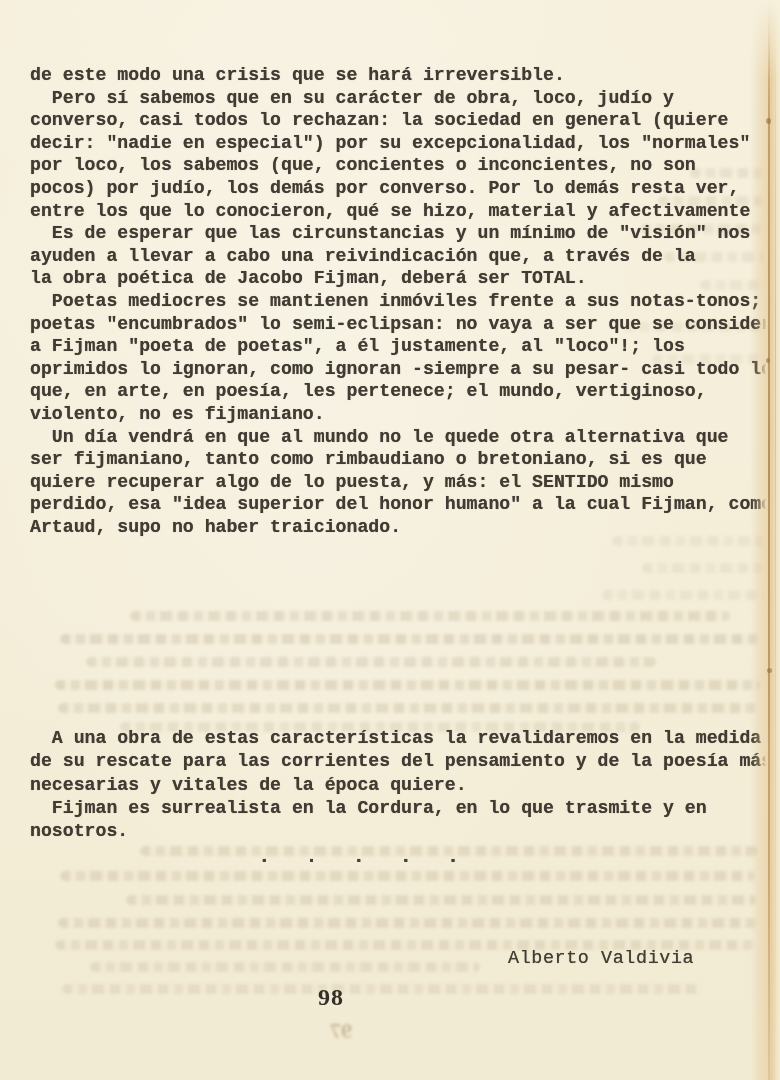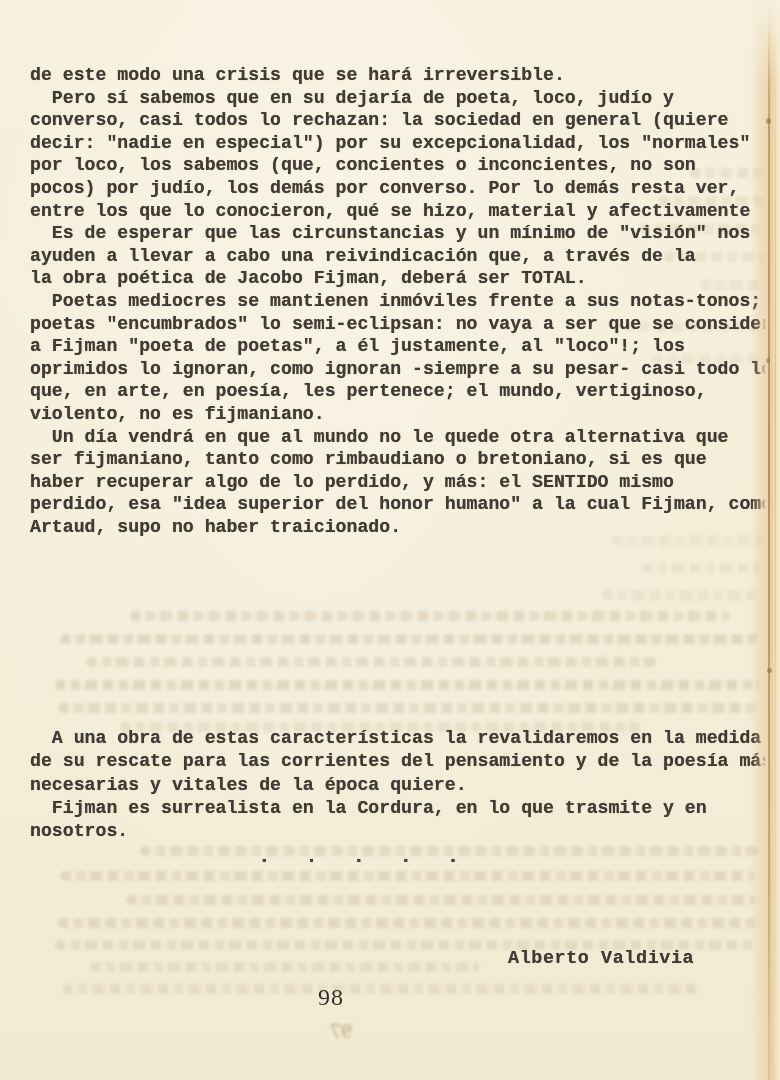--- a/index.html
+++ b/index.html
@@ -31,29 +31,29 @@
   
   .dots{
     position:absolute;left:258px;top:845px;
     font-size:21px;font-weight:700;color:#45403a;
     word-spacing:22px;letter-spacing:0;
     text-shadow:0 0 0.6px rgba(62,56,47,0.8);
   }
   
   .signature{
     position:absolute;left:508px;top:948px;
-    font-size:18.4px;font-weight:700;color:#423c34;
+    font-size:18.4px;font-weight:400;color:#423c34;
     letter-spacing:0.6px;
     text-shadow:0 0 0.7px rgba(62,56,47,0.75);
   }
   
   .pagenum{
     position:absolute;left:318px;top:984px;
     font-family:"Liberation Serif","DejaVu Serif",serif;
-    font-size:24px;font-weight:400;color:#332f29;
+    font-size:24px;font-weight:700;color:#332f29;
     letter-spacing:1px;
   }
   
   .ghostnum{
     position:absolute;left:330px;top:1018px;
     font-family:"Liberation Serif","DejaVu Serif",serif;
     font-size:22px;font-weight:700;color:rgba(166,143,106,0.55);
     transform:scaleX(-1);
     filter:blur(1.6px);
   }
@@ -109,38 +109,38 @@
   <div class="bl" style="left:140px;top:846px;width:618px;opacity:.38;"></div>
   <div class="bl" style="left:60px;top:871px;width:695px;opacity:.40;"></div>
   <div class="bl" style="left:126px;top:895px;width:630px;opacity:.38;"></div>
   <div class="bl" style="left:58px;top:918px;width:702px;opacity:.40;"></div>
   <div class="bl" style="left:55px;top:940px;width:700px;opacity:.36;"></div>
   <div class="bl" style="left:90px;top:962px;width:390px;opacity:.32;"></div>
   <div class="bl" style="left:62px;top:984px;width:640px;opacity:.30;"></div>
 
   <div class="textblock block-a">
       <div class="tline">de este modo una crisis que se hará irreversible.</div>
-      <div class="tline">  Pero sí sabemos que en su dejaría de poeta, loco, judío y</div>
+      <div class="tline">  Pero sí sabemos que en su carácter de obra, loco, judío y</div>
       <div class="tline">converso, casi todos lo rechazan: la sociedad en general (quiere</div>
       <div class="tline">decir: "nadie en especial") por su excepcionalidad, los "normales"</div>
       <div class="tline">por loco, los sabemos (que, concientes o inconcientes, no son</div>
       <div class="tline">pocos) por judío, los demás por converso. Por lo demás resta ver,</div>
       <div class="tline">entre los que lo conocieron, qué se hizo, material y afectivamente</div>
       <div class="tline">  Es de esperar que las circunstancias y un mínimo de "visión" nos</div>
       <div class="tline">ayuden a llevar a cabo una reivindicación que, a través de la</div>
       <div class="tline">la obra poética de Jacobo Fijman, deberá ser TOTAL.</div>
       <div class="tline">  Poetas mediocres se mantienen inmóviles frente a sus notas-tonos;</div>
       <div class="tline">poetas "encumbrados" lo semi-eclipsan: no vaya a ser que se considere</div>
       <div class="tline">a Fijman "poeta de poetas", a él justamente, al "loco"!; los</div>
       <div class="tline">oprimidos lo ignoran, como ignoran -siempre a su pesar- casi todo lo</div>
       <div class="tline">que, en arte, en poesía, les pertenece; el mundo, vertiginoso,</div>
       <div class="tline">violento, no es fijmaniano.</div>
       <div class="tline">  Un día vendrá en que al mundo no le quede otra alternativa que</div>
       <div class="tline">ser fijmaniano, tanto como rimbaudiano o bretoniano, si es que</div>
-      <div class="tline">haber recuperar algo de lo perdido, y más: el SENTIDO mismo</div>
+      <div class="tline">quiere recuperar algo de lo puesta, y más: el SENTIDO mismo</div>
       <div class="tline">perdido, esa "idea superior del honor humano" a la cual Fijman, como</div>
       <div class="tline">Artaud, supo no haber traicionado.</div>
     </div>
   <div class="textblock block-b">
       <div class="tline">  A una obra de estas características la revalidaremos en la medida</div>
       <div class="tline">de su rescate para las corrientes del pensamiento y de la poesía más</div>
       <div class="tline">necesarias y vitales de la época quiere.</div>
       <div class="tline">  Fijman es surrealista en la Cordura, en lo que trasmite y en</div>
       <div class="tline">nosotros.</div>
     </div>

